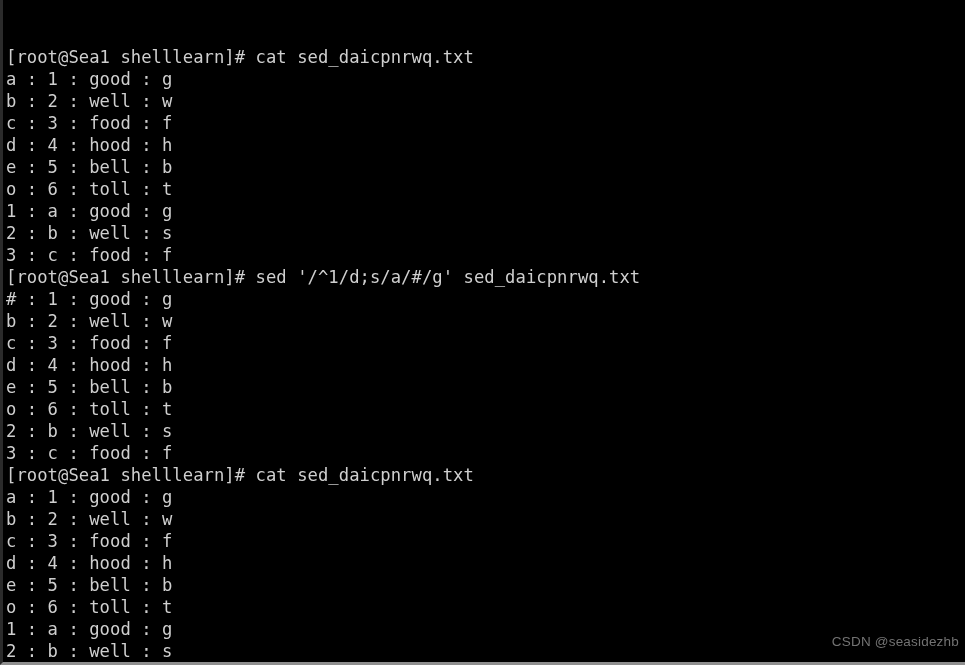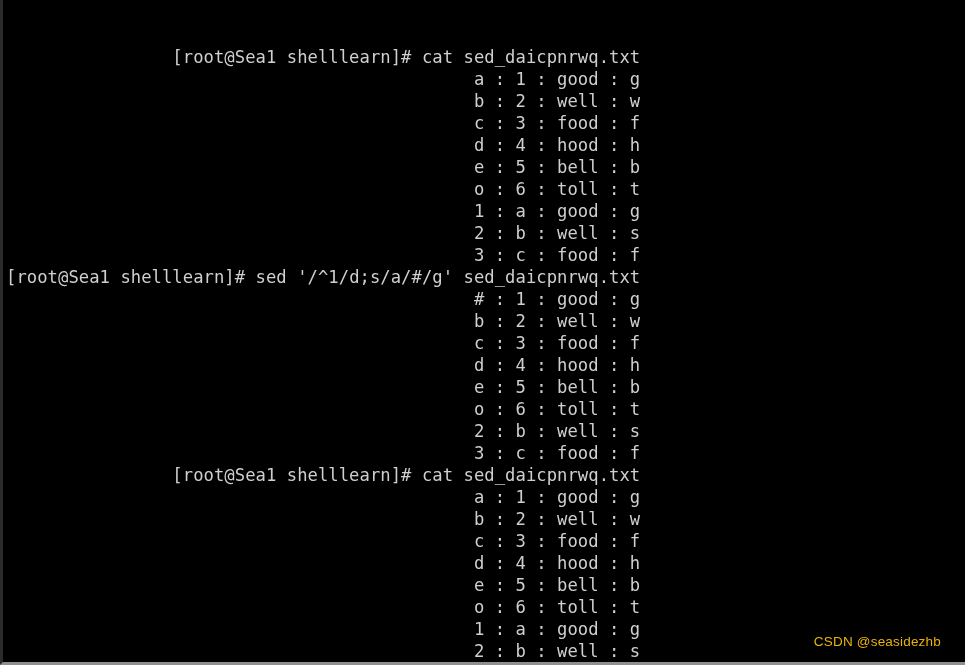--- a/index.html
+++ b/index.html
@@ -28,30 +28,29 @@
     line-height: 22px;
     letter-spacing: 0.05px;
     color: #cfcfcf;
     white-space: pre;
     -webkit-font-smoothing: none;
   }
   .line {
     height: 22px;
     white-space: pre;
     display: block;
-    text-align: right;
   }
   .line.prompt-line {
     color: #cfcfcf;
   }
   #watermark {
     position: absolute;
-    right: 24px;
+    right: 6px;
     bottom: 13px;
-    color: #eab308;
+    color: #737373;
     font-family: "Liberation Sans", "DejaVu Sans", sans-serif;
     font-size: 13.5px;
     letter-spacing: 0.2px;
     user-select: none;
   }
 </style>
 </head>
 <body>
 
 <div id="terminal">

